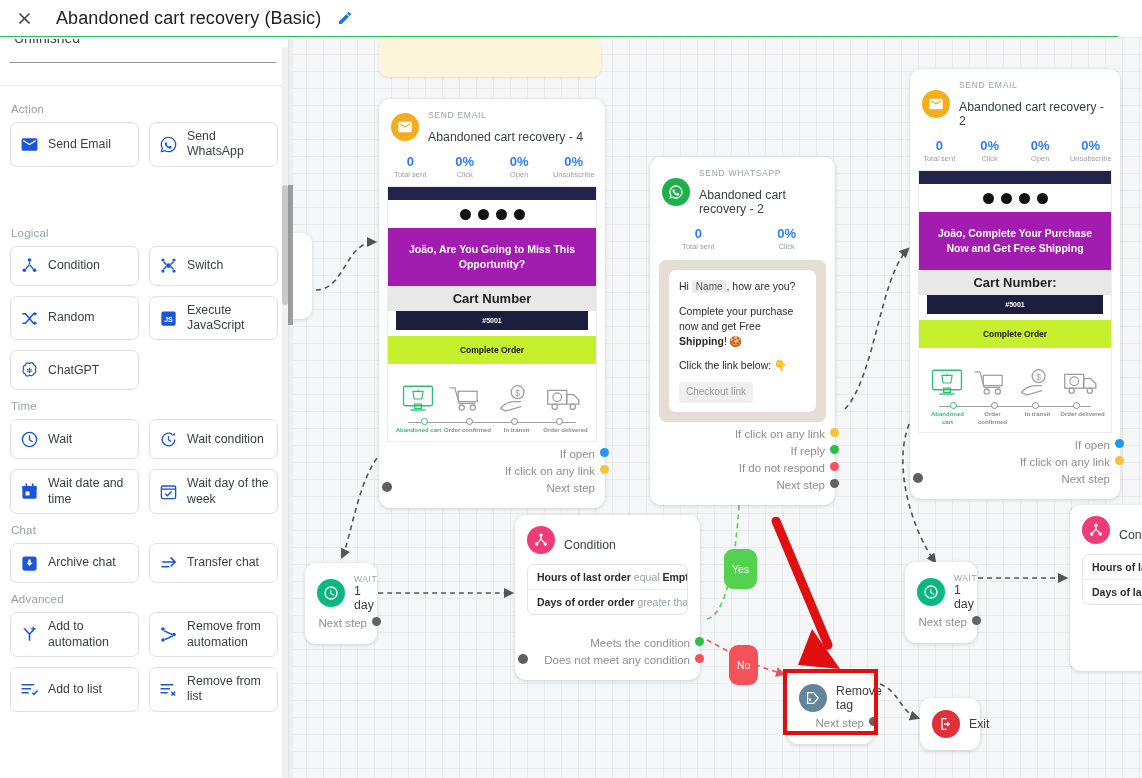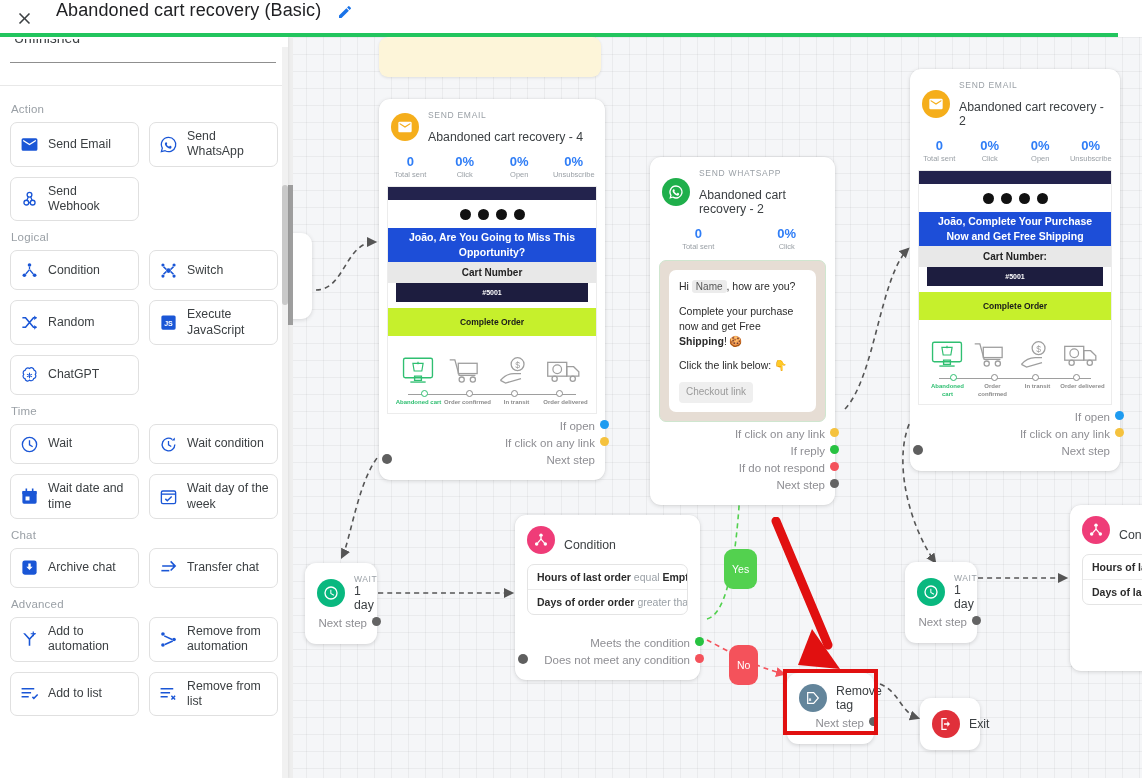--- a/index.html
+++ b/index.html
@@ -6,22 +6,22 @@
   html, body { width: 1142px; height: 778px; overflow: hidden; }
   body {
     font-family: "Liberation Sans", sans-serif;
     background: #ffffff;
     -webkit-font-smoothing: antialiased;
   }
 
   
   #topbar {
     position: absolute; left: 0; top: 0; width: 1118px; height: 37px;
-    background: #ffffff; border-bottom: 4px solid #22c55e;
-    display: flex; align-items: flex-start; z-index: 60;
+    background: #ffffff; border-bottom: 1px solid #22c55e;
+    display: flex; align-items: center; z-index: 60;
   }
   #close-btn {
     width: 36px; height: 36px; margin-left: 6px;
     display: flex; align-items: center; justify-content: center;
     cursor: pointer; color: #3c4043;
   }
   #close-btn svg { width: 19px; height: 19px; }
   #topbar .title {
     font-size: 18px; color: #202124; margin-left: 14px;
     letter-spacing: .1px; white-space: nowrap;
@@ -119,23 +119,23 @@
   .stats { display: flex; padding: 4px 4px 7px 4px; }
   .stat { flex: 1; text-align: center; }
   .stat .v { font-size: 13px; color: #2f7df6; font-weight: 600; }
   .stat .k { font-size: 7.5px; color: #9aa0a6; margin-top: 1px; }
 
   
   .mail { margin: 0 8px; border: 1px solid #ececec; overflow: hidden; }
   .mail .bar-dark { height: 13px; background: #23234d; }
   .mail .socials { background: #fff; height: 28px; display: flex; align-items: center; justify-content: center; gap: 7px; }
   .mail .socials i { width: 11px; height: 11px; border-radius: 50%; background: #111; display:inline-block; }
-  .mail .hero { background: #1d4ed8; color: #fff; text-align: center;
-                font-size: 10.5px; font-weight: 700; line-height: 1.45; padding: 2px 14px; }
-  .mail .cartlbl { background: #e8e8e8; color: #222; text-align: center; font-size: 10px; font-weight: 700; padding: 5px 0; }
+  .mail .hero { background: #a21caf; color: #fff; text-align: center;
+                font-size: 10.5px; font-weight: 700; line-height: 1.45; padding: 14px 14px; }
+  .mail .cartlbl { background: #e8e8e8; color: #222; text-align: center; font-size: 13px; font-weight: 700; padding: 5px 0; }
   .mail .cartno { background: #1d1d3f; color: #fff; text-align: center; font-size: 7px; font-weight: 700;
                   padding: 6px 0; margin: 0 8px 6px 8px; }
   .mail .cta { background: #c6f02c; color: #1a1a1a; text-align: center; font-size: 8.5px; font-weight: 700; padding: 9px 8px; }
   .mail .track { background: #fff; padding: 8px 6px 6px 6px; }
   .mail .track .icons { display: flex; justify-content: space-around; align-items: flex-end; height: 42px; }
   .mail .track .icons svg { display:block; }
   .mail .track .dots { display: flex; justify-content: space-around; align-items: center; position: relative; margin: 4px 8px 0 8px; }
   .mail .track .dots::before { content:""; position:absolute; left: 6px; right: 6px; top: 50%; height: 1px; background: #9e9e9e; }
   .mail .track .dots i { width: 7px; height: 7px; border-radius: 50%; border: 1.4px solid #8b8b8b; background:#fff; position: relative; z-index:1; }
   .mail .track .dots i.first { border-color: #2fbf71; }
@@ -714,31 +714,20 @@
         <span class="ic">
             <svg viewBox="0 0 24 24">
               <path fill="none" stroke="#1a56d6" stroke-width="1.6" d="M12 3a9 9 0 0 0-7.8 13.5L3 21l4.7-1.2A9 9 0 1 0 12 3z"></path>
               <path d="M15.6 14.3c-.2-.1-1.2-.6-1.4-.7s-.4-.1-.5.1l-.6.8c-.1.2-.3.2-.5.1a5.5 5.5 0 0 1-2.7-2.4c-.1-.3 0-.4.1-.6l.3-.4c.1-.2.1-.3 0-.4l-.6-1.4c-.2-.4-.3-.3-.5-.3h-.4a.9.9 0 0 0-.6.3 2.5 2.5 0 0 0-.8 1.8 4.4 4.4 0 0 0 .9 2.3 9.8 9.8 0 0 0 3.8 3.3c1.7.7 1.8.5 2.1.5a2.1 2.1 0 0 0 1.4-1 1.8 1.8 0 0 0 .1-1z"></path>
             </svg>
           </span>
         <span class="lbl">Send WhatsApp</span>
       </div>
     </div>
     <div class="sb-row">
-      <div class="sb-card">
-        <span class="ic">
-            <svg viewBox="0 0 24 24">
-              <circle cx="8" cy="16" r="3" fill="none" stroke="#1a56d6" stroke-width="1.7"></circle>
-              <circle cx="16" cy="16" r="3" fill="none" stroke="#1a56d6" stroke-width="1.7"></circle>
-              <circle cx="12" cy="6" r="3" fill="none" stroke="#1a56d6" stroke-width="1.7"></circle>
-              <path d="M10.5 8.5 8.8 13M13.5 8.5 15.2 13M11 16h2" stroke="#1a56d6" stroke-width="1.6" fill="none"></path>
-            </svg>
-          </span>
-        <span class="lbl">Send Webhook</span>
-      </div>
       <div class="sb-card placeholder"></div>
     </div>
 
     <div class="sb-group-label">Logical</div>
     <div class="sb-row">
       <div class="sb-card">
         <span class="ic">
             <svg viewBox="0 0 24 24">
               <circle cx="12" cy="5" r="2.3"></circle>
               <circle cx="5.5" cy="18" r="2.3"></circle>

